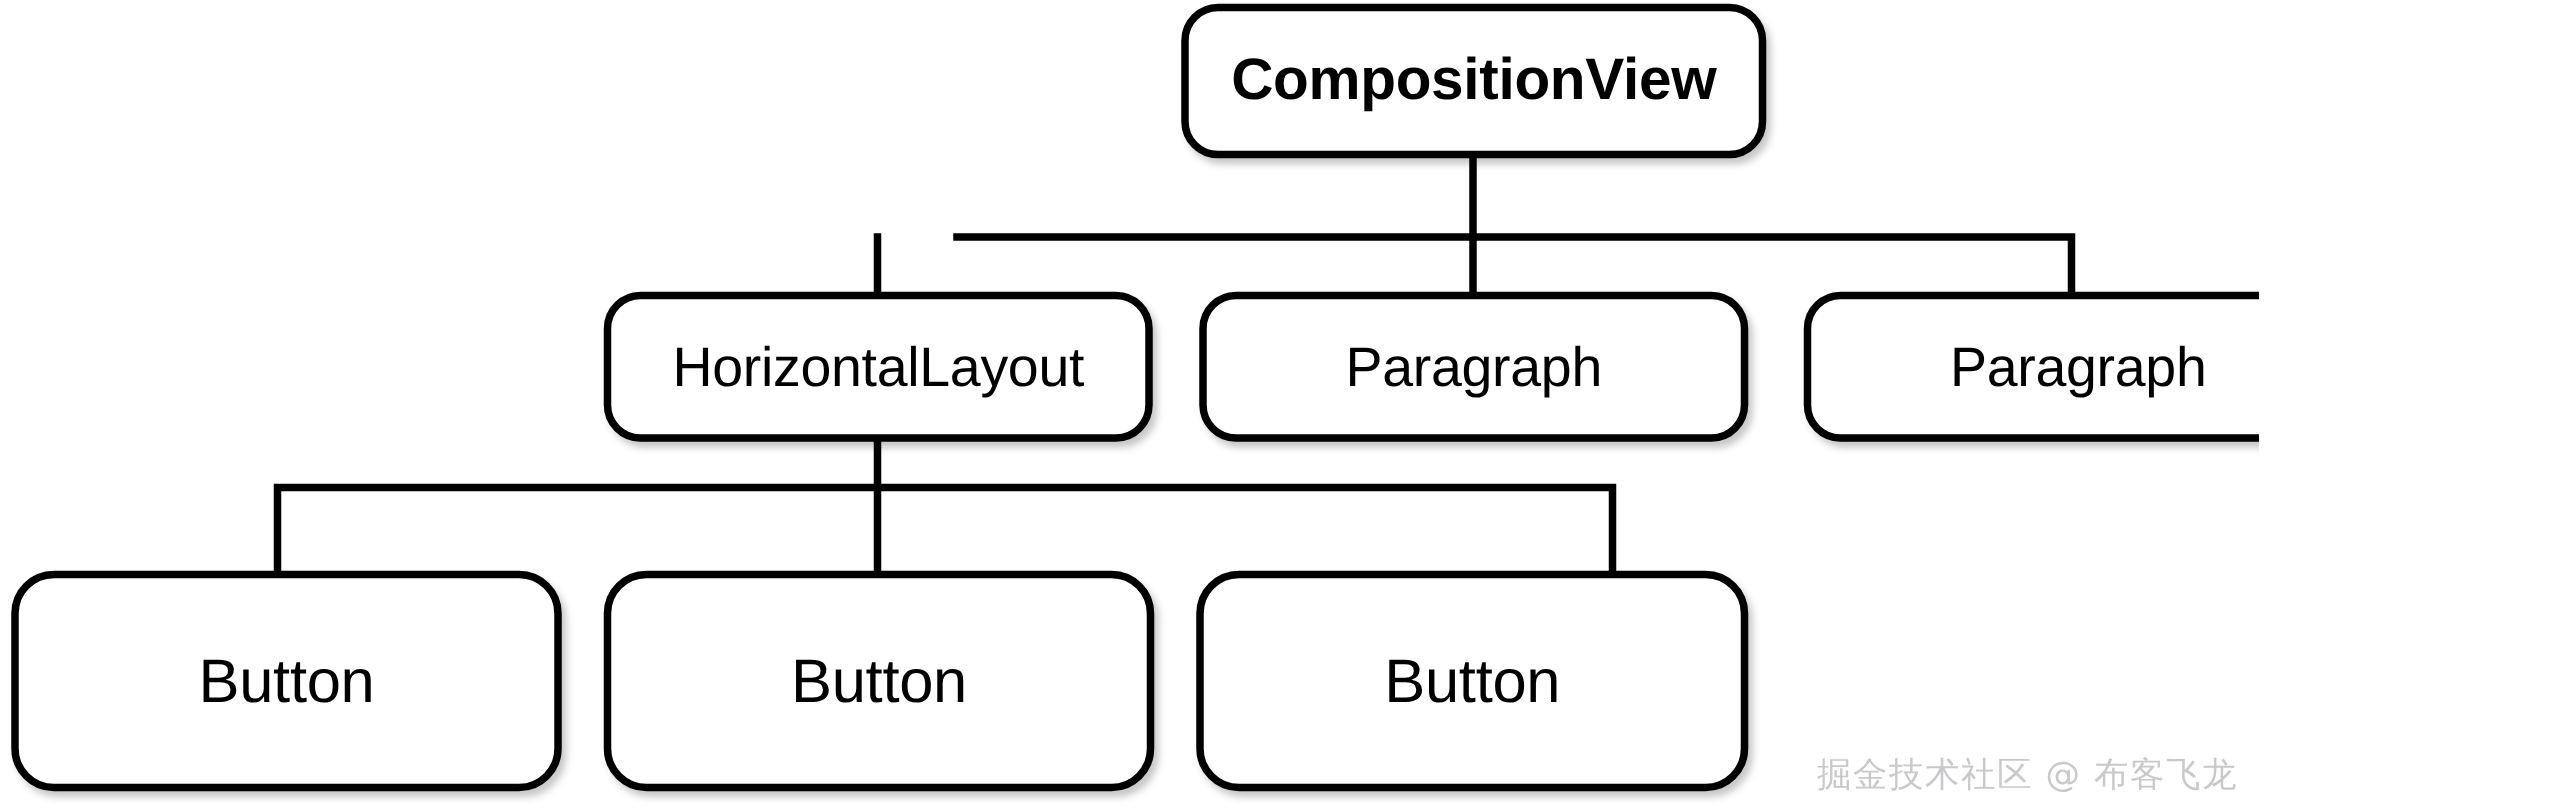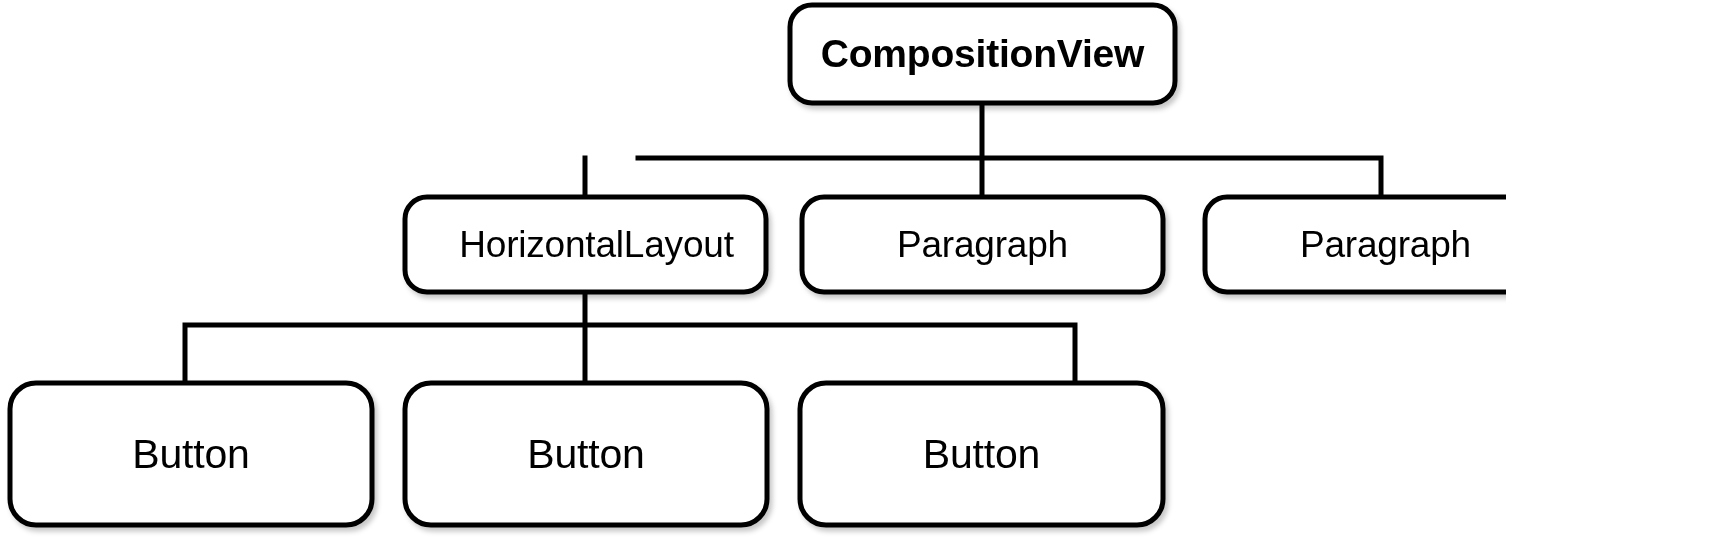--- a/index.html
+++ b/index.html
@@ -82,26 +82,27 @@
       <rect x="802" y="197" width="361" height="95" rx="22" ry="22" fill="#ffffff" stroke="#000000" stroke-width="5" filter="url(#node-shadow)"></rect>
       <rect x="1205" y="197" width="361" height="95" rx="22" ry="22" fill="#ffffff" stroke="#000000" stroke-width="5" filter="url(#node-shadow)"></rect>
       <rect x="10" y="383" width="362" height="142" rx="26" ry="26" fill="#ffffff" stroke="#000000" stroke-width="5" filter="url(#node-shadow)"></rect>
       <rect x="405" y="383" width="362" height="142" rx="26" ry="26" fill="#ffffff" stroke="#000000" stroke-width="5" filter="url(#node-shadow)"></rect>
       <rect x="800" y="383" width="363" height="142" rx="26" ry="26" fill="#ffffff" stroke="#000000" stroke-width="5" filter="url(#node-shadow)"></rect>
     </g>
   </svg>
 
   <div class="node-label label-root" style="left:790px; top:5px; width:385px; height:98px;">CompositionView</div>
 
-  <div class="node-label label-branch" style="left:416px; top:197px; width:361px; height:95px;">HorizontalLayout</div>
+  <div class="node-label label-branch" style="left:405px; top:197px; width:361px; height:95px;">HorizontalLayout</div>
 
   <div class="node-label label-branch" style="left:802px; top:197px; width:361px; height:95px;">Paragraph</div>
 
   <div class="node-label label-branch" style="left:1205px; top:197px; width:361px; height:95px;">Paragraph</div>
 
   <div class="node-label label-leaf" style="left:10px; top:383px; width:362px; height:142px;">Button</div>
 
   <div class="node-label label-leaf" style="left:405px; top:383px; width:362px; height:142px;">Button</div>
 
   <div class="node-label label-leaf" style="left:800px; top:383px; width:363px; height:142px;">Button</div>
 
+  <div id="watermark">掘金技术社区 @ 布客飞龙</div>
 
 </div>
 
 </body></html>

